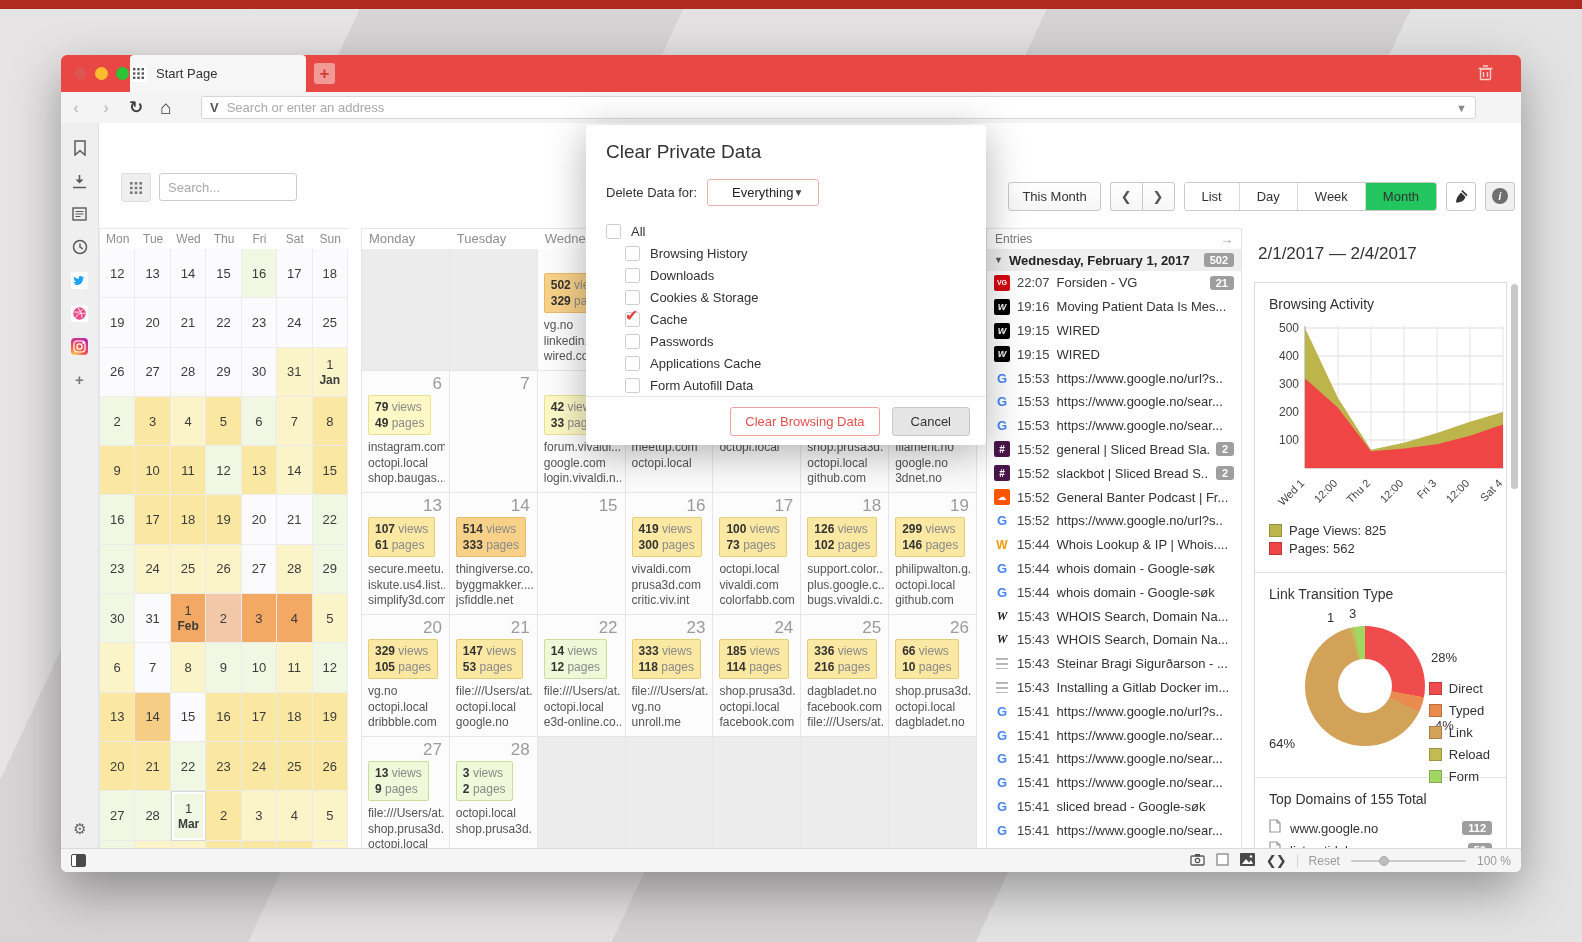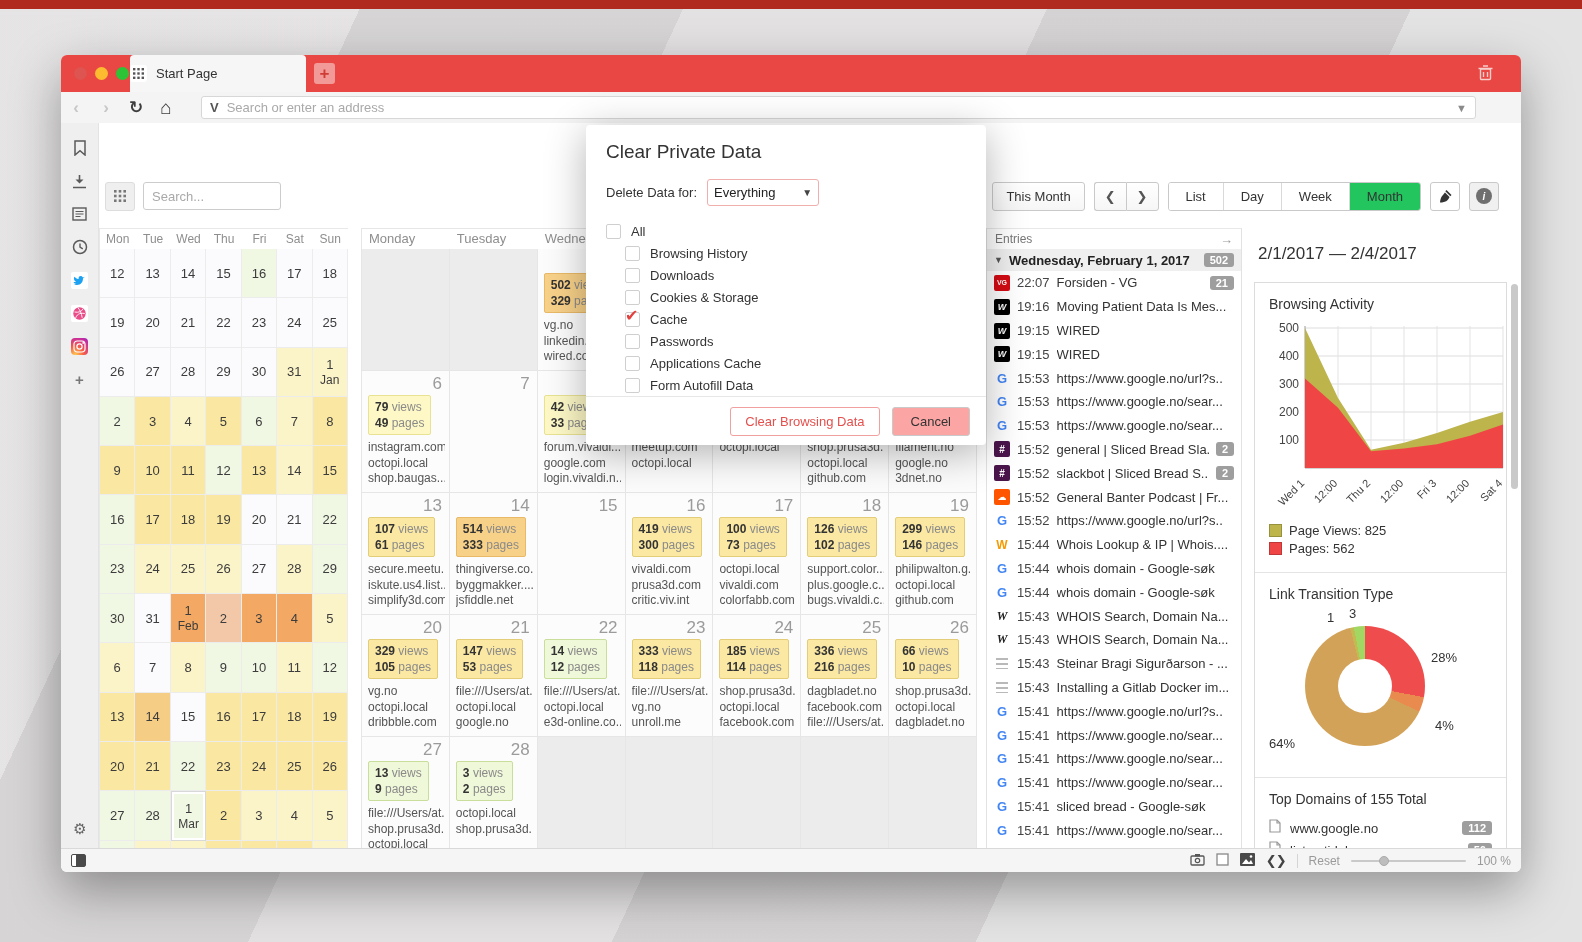--- a/index.html
+++ b/index.html
@@ -34,21 +34,21 @@
   .addr-caret{color:#8a8a8a;font-size:11px}
   .menu-dots{position:absolute;right:12px;top:42px;font-size:15px;color:#555;letter-spacing:0}
   
   .iconbar{position:absolute;left:0;top:68px;width:38px;bottom:24px;background:#f0efef;border-right:1px solid #e4e3e3;
     display:flex;flex-direction:column;align-items:center;padding-top:16px;gap:15px}
   .ib{width:18px;height:18px;display:flex;align-items:center;justify-content:center}
   .ib-gear{position:absolute;bottom:10px;left:0;width:38px;text-align:center;font-size:15px;color:#666}
   .plus-ic{color:#777;font-size:15px;font-weight:bold}
   
   .page{position:absolute;left:38px;right:0;top:68px;bottom:24px;background:#fff;overflow:hidden}
-  .toolbar{position:absolute;left:0;top:50px;width:100%;height:46px;display:flex;align-items:center;padding:0 22px 0 6px}
+  .toolbar{position:absolute;left:16px;top:50px;width:100%;height:46px;display:flex;padding:0 22px 0 6px}
   .grid-btn{width:30px;height:29px;background:#efefef;border:1px solid #ddd;border-radius:3px;display:flex;align-items:center;justify-content:center}
   .search-inp{margin-left:8px;width:138px;height:28px;border:1px solid #ccc;border-radius:3px;padding:0 8px;font-size:13px;color:#333;outline:none;font-family:inherit}
   .search-inp::placeholder{color:#a9a9a9}
   .tb-right{margin-left:auto;display:flex;align-items:center;gap:9px}
   .btn{height:29px;border:1px solid #c9c9c9;border-radius:3px;background:linear-gradient(#fff,#f6f6f6);
     font-size:13px;color:#333;display:flex;align-items:center;justify-content:center;padding:0 13px}
   .arrows{display:flex}
   .arrows .btn{padding:0 10px;font-size:13px;color:#555}
   .arrows .btn:first-child{border-radius:3px 0 0 3px;border-right:none}
   .arrows .btn:last-child{border-radius:0 3px 3px 0}
@@ -60,21 +60,21 @@
   .info-btn{background:#f0f0f0}
   .info-dot{width:16px;height:16px;border-radius:50%;background:#6f6f6f;color:#fff;font-size:10px;font-weight:bold;
     display:flex;align-items:center;justify-content:center;font-style:italic}
   
   .minical{position:absolute;left:0;top:105px;width:249px;height:620px;overflow:hidden;border-top:1px solid #e8e8e8;border-left:1px solid #e8e8e8}
   .mc-head{display:flex;height:20px}
   .mc-h{width:35.5px;font-size:12px;color:#8e8e8e;text-align:center;line-height:20px}
   .mc-row{display:flex}
   .mc-cell{width:35.5px;height:49.3px;border-right:1px solid #ececec;border-bottom:1px solid #ececec;
     display:flex;flex-direction:column;align-items:center;justify-content:center;font-size:13px;color:#3c3c3c}
-  .mc-m{font-weight:normal;font-size:12px;margin-top:1px}
+  .mc-m{font-weight:bold;font-size:12px;margin-top:1px}
   .mc-cell.today{box-shadow:inset 0 0 0 2px #fff;border:1px solid #d8d8d8}
   .c-w{background:#fbfbfd}.c-g{background:#f0f7e3}.c-y1{background:#fcf4c9}.c-y2{background:#fae8a2}
   .c-o1{background:#f6cd85}.c-o2{background:#f3a964}.c-s{background:#f3c8a9}
   
   .maincal{position:absolute;left:262px;top:105px;width:616px;height:620px;overflow:hidden;border-top:1px solid #e6e6e6;border-left:1px solid #e6e6e6}
   .cal-heads{display:flex;height:20px}
   .cal-h{width:88px;font-size:13px;color:#8e8e8e;padding-left:7px;line-height:20px}
   .cal-week{display:flex}
   .cal-cell{width:88px;height:122px;border-right:1px solid #e6e6e6;border-bottom:1px solid #e6e6e6;position:relative;
     background:#fcfcfd;padding:24px 4px 0 4px;overflow:hidden}
@@ -132,30 +132,30 @@
   .dom-name{font-size:13px;color:#333;flex:1}
   .dom-count{background:#9e9e9e;color:#fff;font-size:11px;font-weight:bold;border-radius:3px;padding:1px 6px}
   
   .dialog{position:absolute;left:525px;top:70px;width:400px;height:320px;background:#fff;border-radius:4px;z-index:50;
     box-shadow:0 8px 40px rgba(0,0,0,.3);display:flex;flex-direction:column}
   .dlg-body{flex:1;padding:16px 20px 0 20px}
   .dlg-title{font-size:19px;color:#333;margin-bottom:16px}
   .dlg-for{display:flex;align-items:center;gap:10px;margin-bottom:14px}
   .dlg-for-label{font-size:13px;color:#333}
   .dlg-select{width:112px;height:27px;border:1px solid #f0aeac;border-radius:3px;display:flex;align-items:center;
-    padding:0 6px;font-size:13px;color:#222;justify-content:space-between}
+    padding:0 24px;font-size:13px;color:#222;justify-content:space-between}
   .dlg-select .car{color:#444;font-size:10px}
   .dlg-opt{display:flex;align-items:center;gap:10px;height:22px;margin-bottom:0}
   .dlg-opt.child{margin-left:19px}
   .dlg-opt .lbl{font-size:13px;color:#333}
   .cb{width:15px;height:15px;border:1px solid #cfcfcf;border-radius:2px;background:#fff;position:relative;flex-shrink:0}
   .cb .chk{position:absolute;left:-1px;top:-7px;color:#e2413d;font-size:16px;font-weight:bold}
   .dlg-foot{height:51px;border-top:1px solid #e7e7e7;display:flex;align-items:center;justify-content:flex-end;gap:12px;padding-right:16px}
   .dlg-clear{border:1px solid #f0a09e;color:#e4504d;border-radius:3px;background:#fff;font-size:13px;padding:6px 14px}
-  .dlg-cancel{border:1px solid #c9c9c9;color:#333;border-radius:3px;background:#fca5a5;font-size:13px;padding:6px 18px}
+  .dlg-cancel{border:1px solid #c9c9c9;color:#333;border-radius:3px;background:#e5e5e5;font-size:13px;padding:6px 18px}
   
   .statusbar{position:absolute;left:0;bottom:0;width:100%;height:24px;background:#f5f5f5;border-top:1px solid #d9d9d9;
     display:flex;align-items:center;padding:0 10px;gap:10px}
   .panel-toggle{width:15px;height:13px;border-radius:2px;background:linear-gradient(90deg,#fff 0 4px,#4a4a4a 4px 100%);border:1px solid #4a4a4a}
   .sb-right{margin-left:auto;display:flex;align-items:center;gap:11px}
   .sb-sep{width:1px;height:14px;background:#d5d5d5}
   .sb-label{font-size:12px;color:#9a9a9a}
   .slider{width:115px;height:2px;background:#c9c9c9;border-radius:1px;position:relative}
   .knob{position:absolute;left:28px;top:-4px;width:10px;height:10px;border-radius:50%;background:#bdbdbd;border:1px solid #aaa}
   .tiles-ic{font-size:13px;color:#444;font-weight:bold;letter-spacing:-1px}
@@ -974,20 +974,42 @@
             <div class="donut" id="donut" style="background: conic-gradient(rgb(239, 77, 77) 0%, rgb(239, 77, 77) 28%, rgb(233, 139, 78) 28%, rgb(233, 139, 78) 32%, rgb(210, 162, 88) 32%, rgb(210, 162, 88) 96%, rgb(195, 186, 82) 96%, rgb(195, 186, 82) 97%, rgb(162, 215, 99) 97%, rgb(162, 215, 99) 100%);">
               <div class="donut-hole"></div>
             </div>
             <div id="donut-labels">
                 <div class="dlab dseg0">28%</div>
                 <div class="dlab dseg1">4%</div>
                 <div class="dlab dseg2">64%</div>
                 <div class="dlab dseg3">1</div>
                 <div class="dlab dseg4">3</div>
               </div>
+            <div class="donut-legend" id="donut-legend">
+                <div class="leg">
+                  <span class="leg-sq" style="background: rgb(239, 77, 77);"></span>
+                  <span>Direct</span>
+                </div>
+                <div class="leg">
+                  <span class="leg-sq" style="background: rgb(233, 139, 78);"></span>
+                  <span>Typed</span>
+                </div>
+                <div class="leg">
+                  <span class="leg-sq" style="background: rgb(210, 162, 88);"></span>
+                  <span>Link</span>
+                </div>
+                <div class="leg">
+                  <span class="leg-sq" style="background: rgb(195, 186, 82);"></span>
+                  <span>Reload</span>
+                </div>
+                <div class="leg">
+                  <span class="leg-sq" style="background: rgb(162, 215, 99);"></span>
+                  <span>Form</span>
+                </div>
+              </div>
           </div>
         </div>
         <div class="sect" style="border-bottom:none">
           <div class="sect-title" style="margin-bottom:10px">Top Domains of 155 Total</div>
           <div id="dom-list">
               <div class="dom-row">
                 <span><svg width="12" height="14" viewBox="0 0 12 14">
                     <path d="M1 1h7l3 3v9H1z" fill="#fff" stroke="#999" stroke-width="1.2"></path>
                     <path d="M8 1v3h3" fill="none" stroke="#999" stroke-width="1.2"></path>
                   </svg></span>

